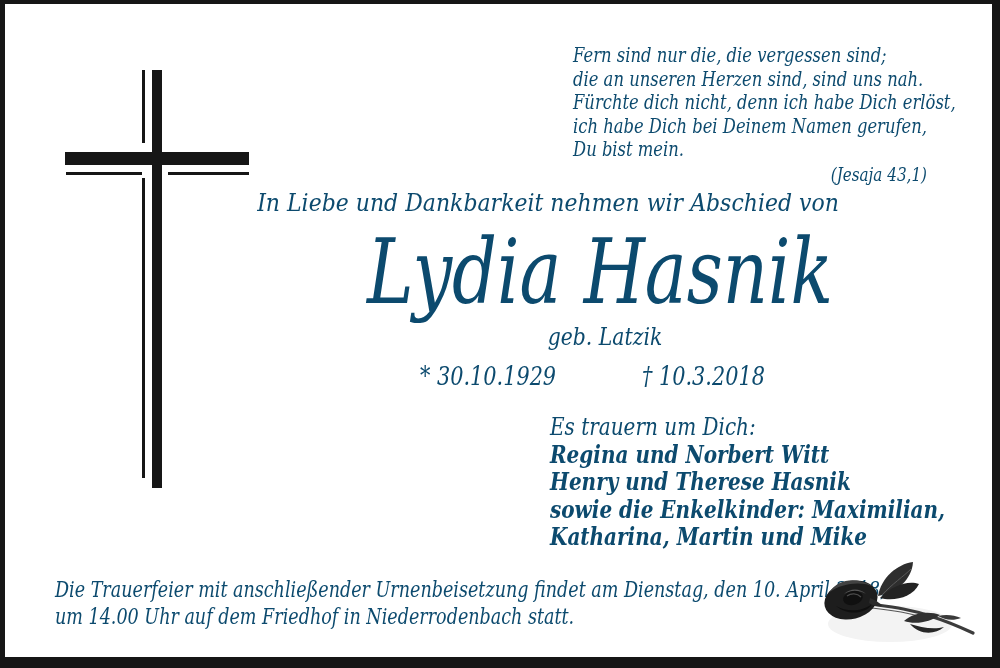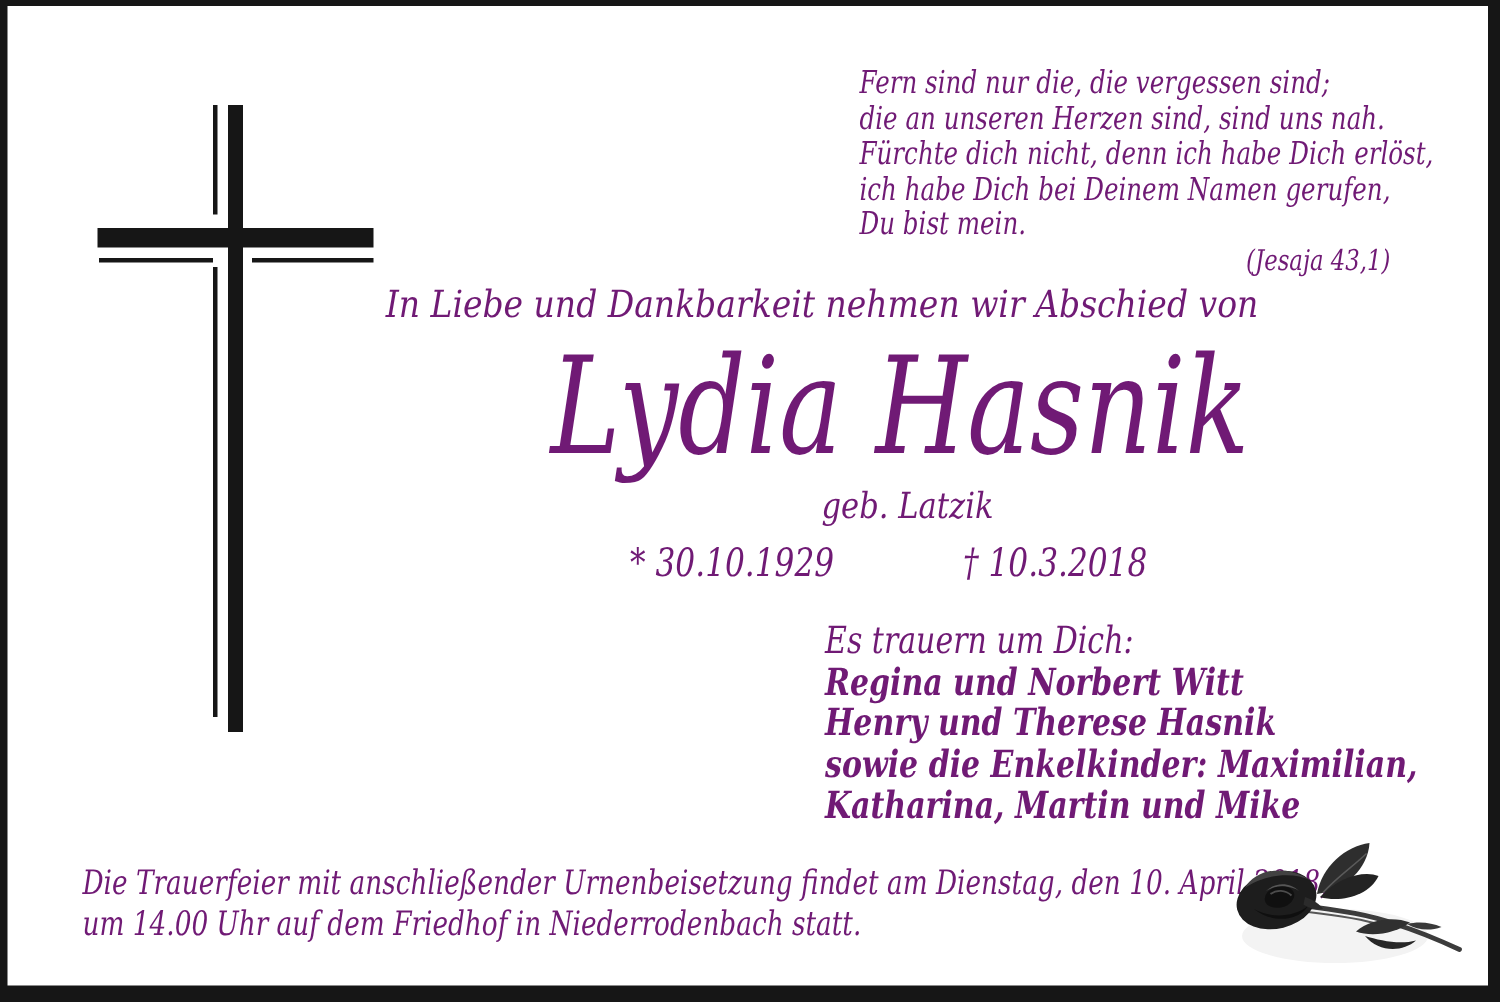--- a/index.html
+++ b/index.html
@@ -7,21 +7,21 @@
     position:relative;
     width:1000px; height:668px;
     box-sizing:border-box;
     background:#ffffff;
     border-style:solid;
     border-color:#161616;
     border-width:4px 8px 11px 5px;
     overflow:hidden;
     font-family:"DejaVu Serif","Liberation Serif",serif;
     font-style:italic;
-    color:#701a75;
+    color:#0c4a6e;
   }
   .abs { position:absolute; }
 
   
   .cross { left:60px; top:66px; width:192px; height:425px; }
   .ck { position:absolute; background:#161616; }
   .ck-stem        { left:87px;  top:0;     width:10px;  height:418px; }
   .ck-thin-top    { left:77px;  top:0;     width:3px;   height:73px; }
   .ck-bar         { left:0;     top:82px;  width:184px; height:13px; }
   .ck-thin-left   { left:1px;   top:102px; width:76px;  height:3px; }

